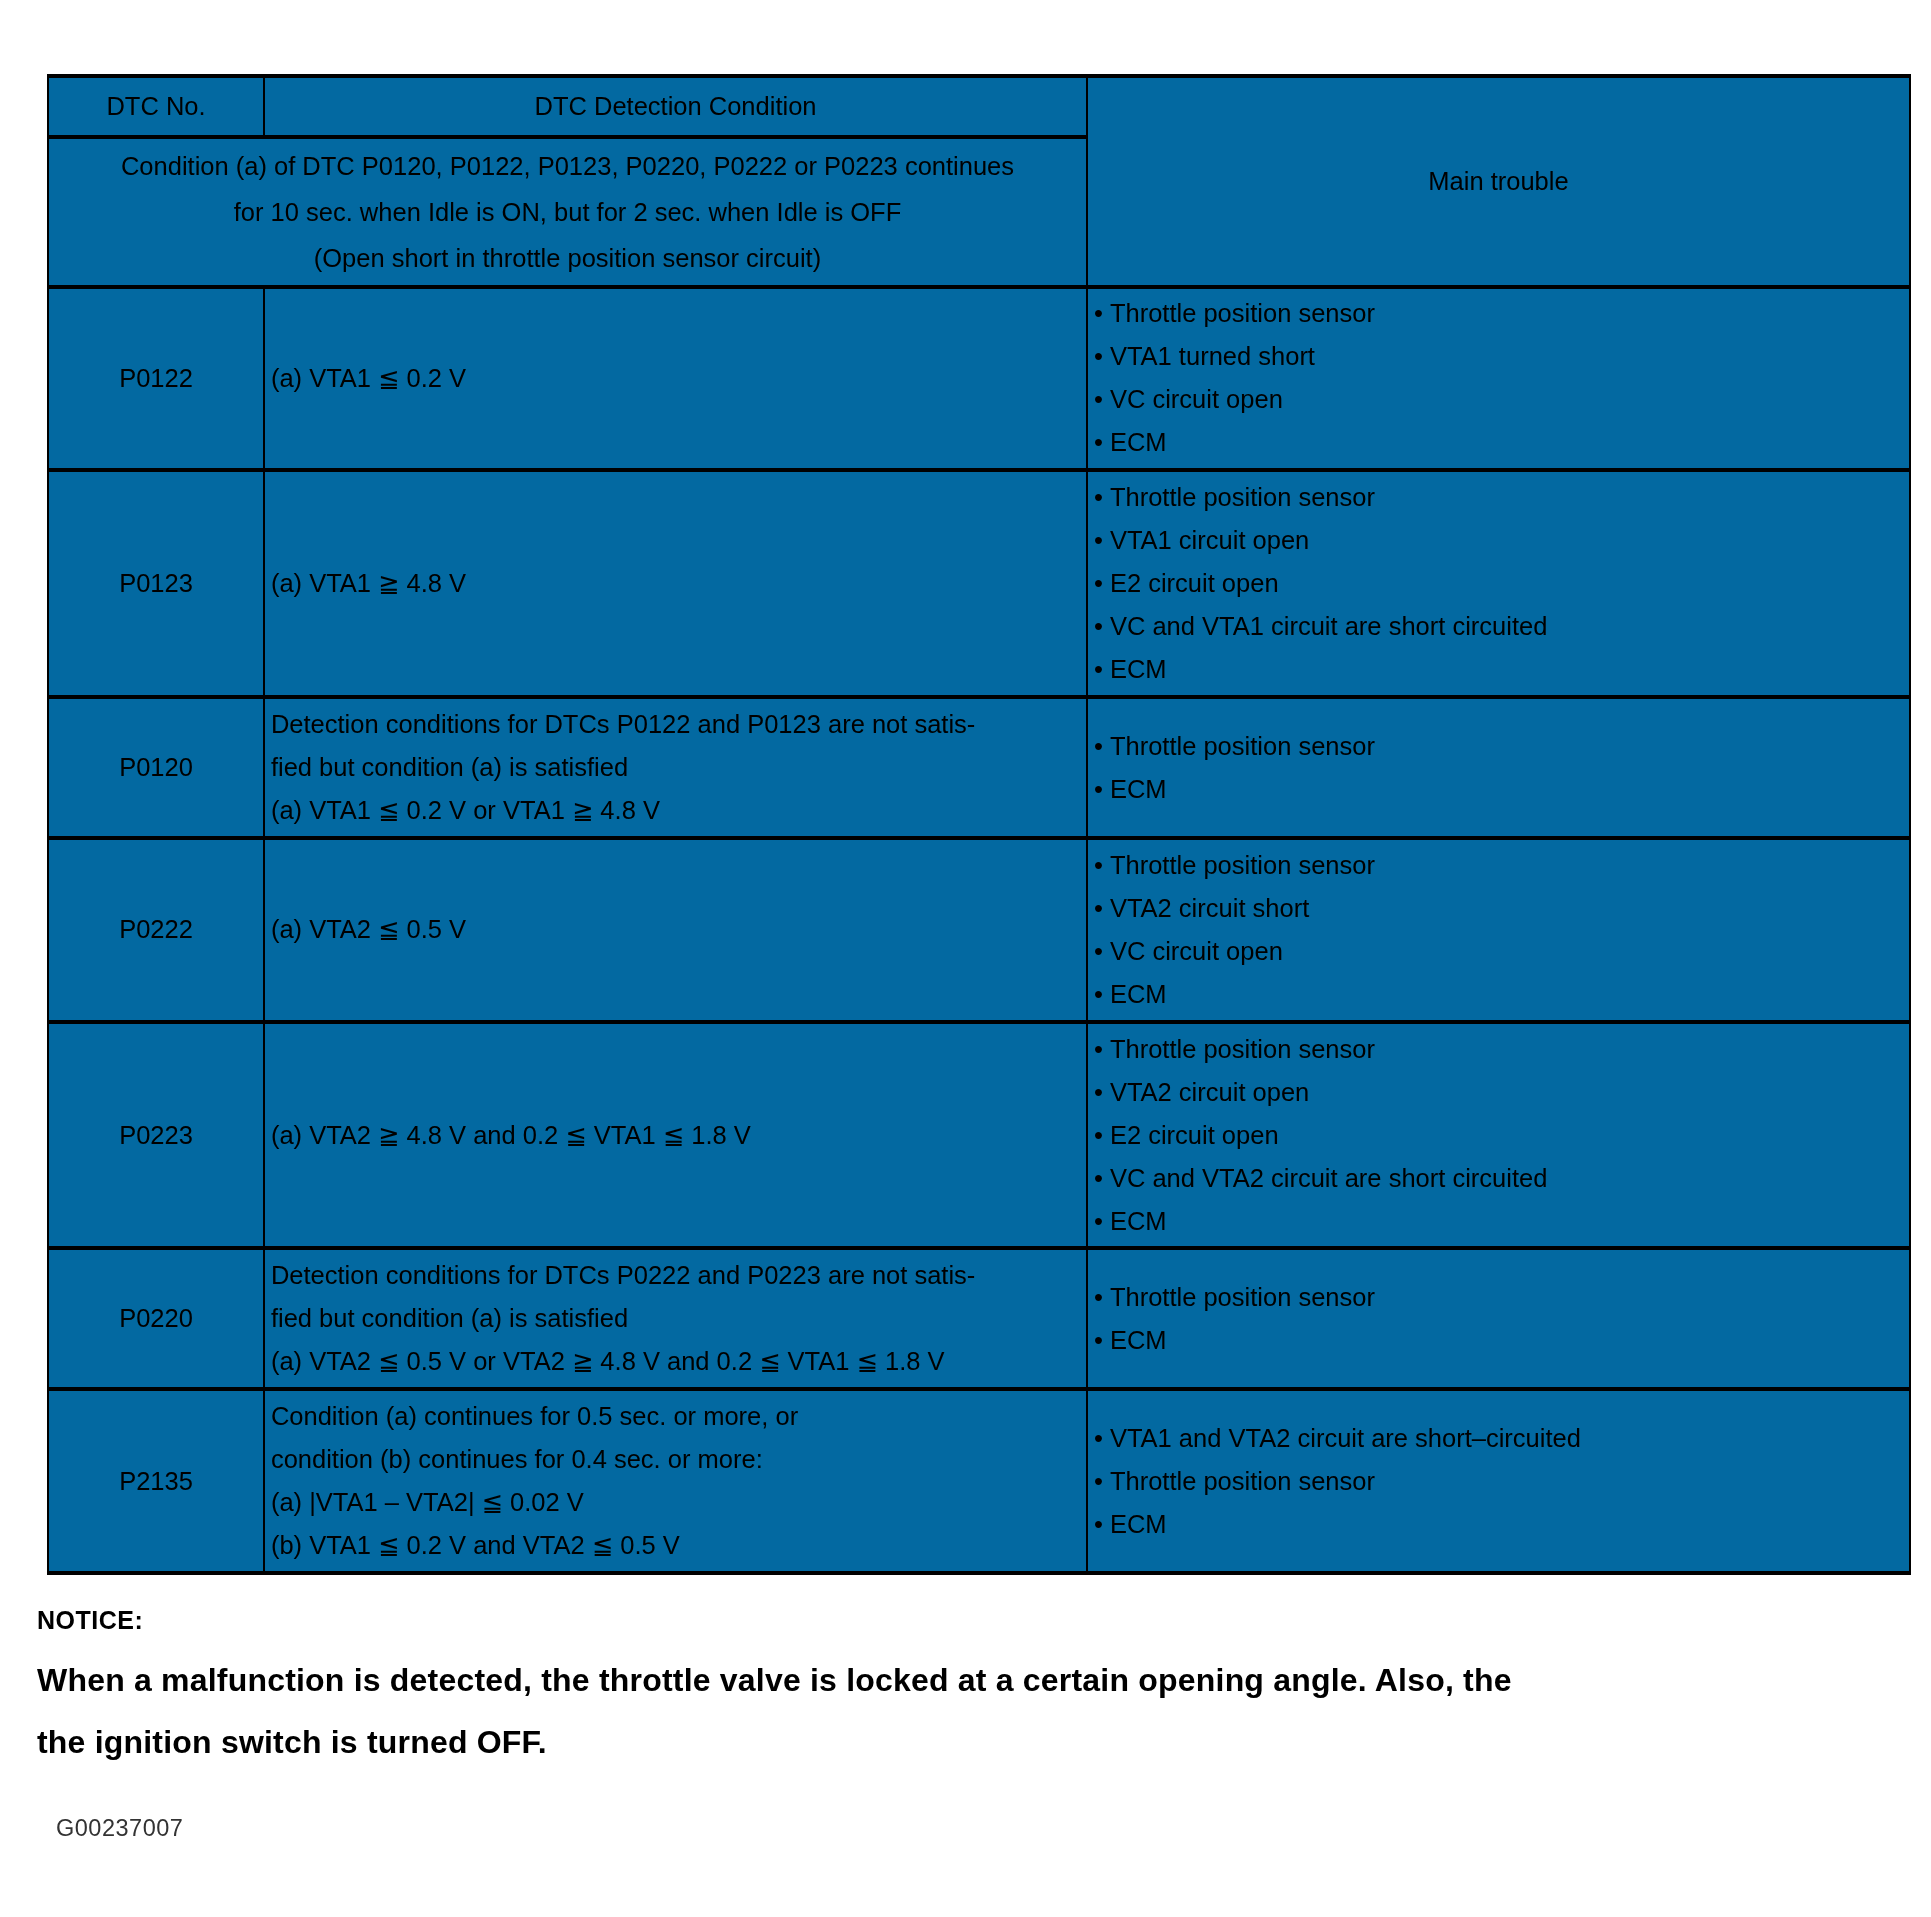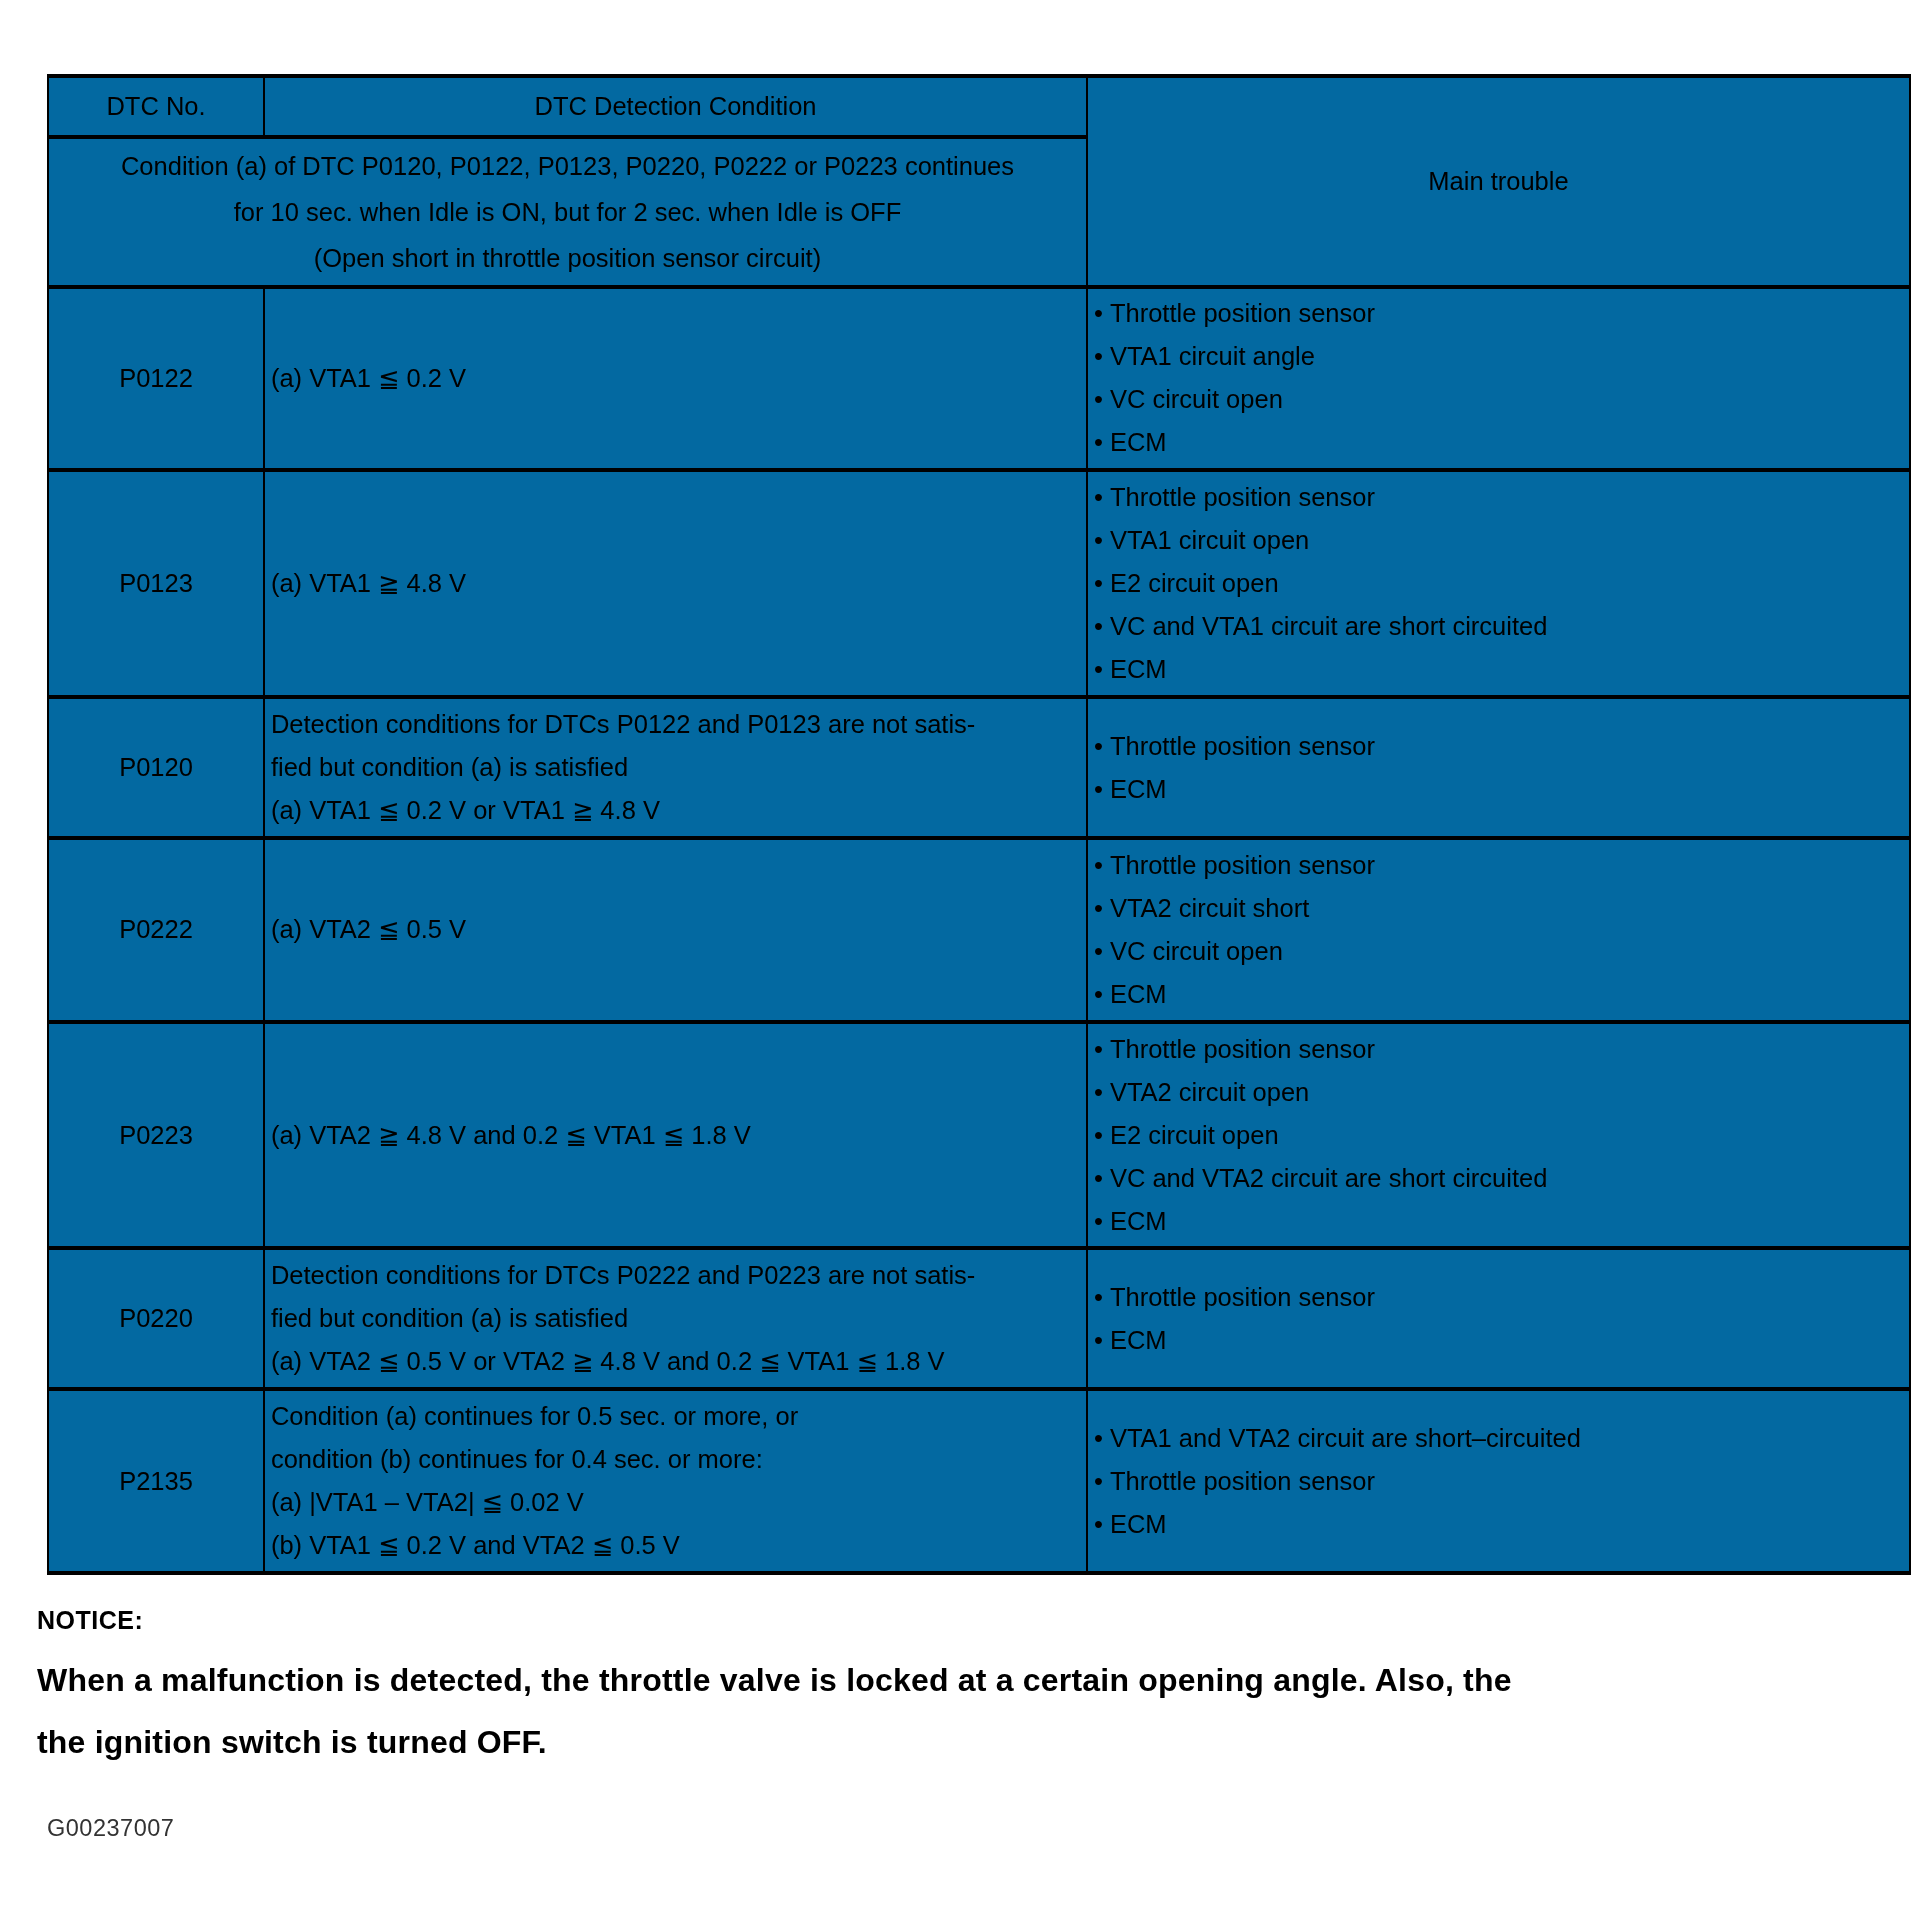--- a/index.html
+++ b/index.html
@@ -48,21 +48,21 @@
   .bullet-line::before{content:"\2022\00A0";}
   .notice{position:absolute;left:37px;top:1598px;width:1873px;}
   .notice-title{
     font-weight:bold;font-size:25px;line-height:45px;letter-spacing:0.5px;
   }
   .notice-body{margin-top:5.9px;}
   .notice-body .line{
     font-weight:bold;font-size:32px;line-height:62px;white-space:nowrap;letter-spacing:0.2px;
   }
   .figcode{
-    position:absolute;left:47px;top:1815px;
+    position:absolute;left:56px;top:1815px;
     font-size:23.5px;color:#333;letter-spacing:0.5px;
   }
 </style>
 </head>
 <body>
 
 <div class="page">
 
   <table class="dtc-table">
     <colgroup>
@@ -85,21 +85,21 @@
       </tr>
     </tbody>
     <tbody id="dtc-rows">
         <tr>
           <td class="c-dtc">P0122</td>
           <td class="c-cond">
             <div class="line">(a) VTA1 ≦ 0.2 V</div>
           </td>
           <td class="c-trouble">
             <div class="bullet-line">Throttle position sensor</div>
-            <div class="bullet-line">VTA1 circuit angle</div>
+            <div class="bullet-line">VTA1 turned short</div>
             <div class="bullet-line">VC circuit open</div>
             <div class="bullet-line">ECM</div>
           </td>
         </tr>
         <tr>
           <td class="c-dtc">P0123</td>
           <td class="c-cond">
             <div class="line">(a) VTA1 ≧ 4.8 V</div>
           </td>
           <td class="c-trouble">

